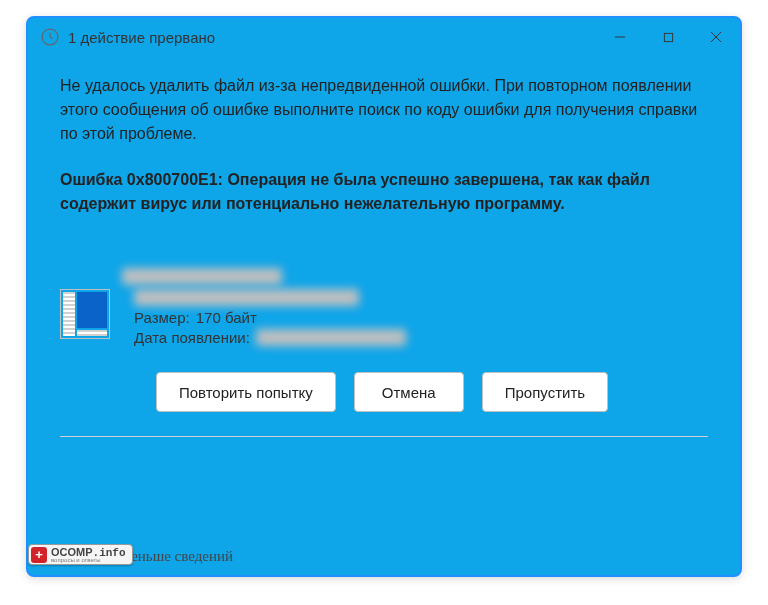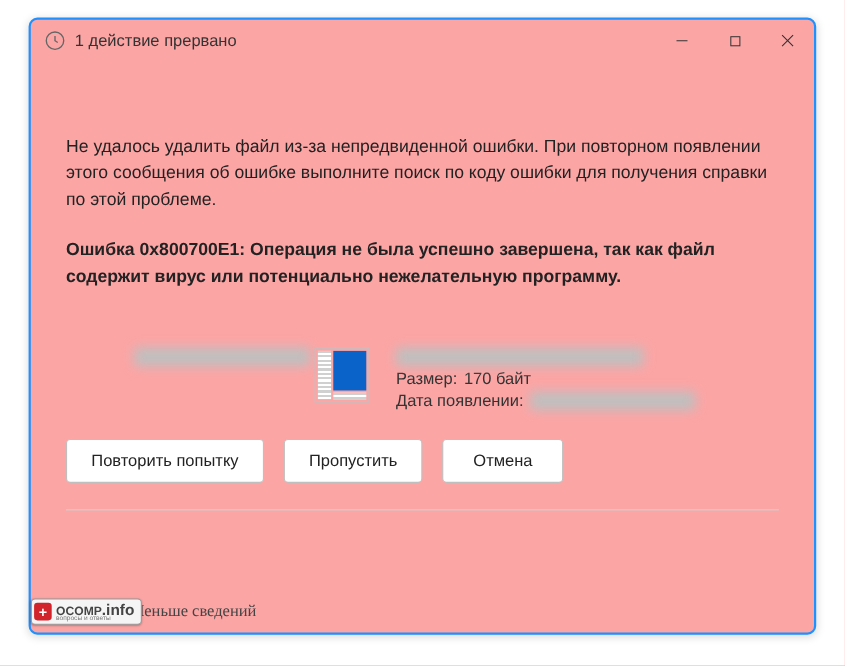--- a/index.html
+++ b/index.html
@@ -1,59 +1,59 @@
 <!DOCTYPE html>
 <html><head>
   <meta charset="utf-8">
   <style>
     * { margin: 0; padding: 0; box-sizing: border-box; font-family: 'Segoe UI', Tahoma, sans-serif; }
     body { background: #fff; width: 768px; height: 605px; position: relative; }
     .dialog {
       position: absolute;
       top: 16px; left: 26px;
       width: 716px; height: 561px;
-      background: #fca5a5;
+      background: #0ea5e9;
       border: 2px solid #1e90ff;
       border-radius: 8px;
       box-shadow: 0 2px 8px rgba(0,0,0,0.15);
       display: flex; flex-direction: column;
     }
     .titlebar {
       display: flex; align-items: center;
       height: 38px; padding: 0 0 0 12px;
     }
     .titlebar-icon { width: 20px; height: 20px; margin-right: 8px; color: #666; }
     .titlebar-title { font-size: 15px; color: #333; flex: 1; }
     .titlebar-btns { display: flex; }
     .titlebar-btn {
       width: 48px; height: 36px;
       display: flex; align-items: center; justify-content: center;
       cursor: pointer; color: #333;
     }
     .content { padding: 18px 32px 0 32px; flex: 1; display: flex; flex-direction: column; }
-    .msg { font-size: 16px; color: #222; line-height: 1.5; margin-top: 48px; }
+    .msg { font-size: 16px; color: #222; line-height: 1.5; }
     .msg2 { margin-top: 22px; font-weight: bold; }
     .file-block { display: flex; align-items: center; margin-top: 52px; }
     .file-icon {
       width: 50px; height: 50px; flex-shrink: 0;
       border: 1px solid #c0c0c0;
       display: flex; padding: 2px; gap: 2px;
       margin-right: 12px;
     }
     .file-icon .pane-l { width: 12px; background: repeating-linear-gradient(#d0d0d0,#d0d0d0 2px,#fff 2px,#fff 4px); }
     .file-icon .pane-r { flex: 1; display: flex; flex-direction: column; gap: 2px; }
     .file-icon .pane-r .top { flex: 1; background: #0a63c9; }
     .file-icon .pane-r .bot { height: 6px; background: repeating-linear-gradient(#d0d0d0,#d0d0d0 2px,#fff 2px,#fff 4px); }
     .file-meta { display: flex; flex-direction: column; gap: 3px; font-size: 15px; color: #333; }
     .file-meta-row { display: flex; gap: 6px; align-items: center; }
     .blur-box { filter: blur(5px); background: #bfbfbf; color: transparent; border-radius: 2px; }
     .blur-box.n1 { width: 160px; height: 17px; }
     .blur-box.n2 { width: 225px; height: 17px; }
     .blur-box.n3 { width: 150px; height: 17px; }
-    .buttons { display: flex; gap: 18px; justify-content: flex-start; margin-top: 26px; padding-right: 4px; }
+    .buttons { display: flex; gap: 18px; justify-content: center; margin-top: 26px; padding-right: 4px; }
     .btn {
       min-width: 110px; height: 40px;
       padding: 0 22px;
       border: 1px solid #bfbfbf; border-radius: 4px;
       background: #fff; font-size: 15px; color: #222;
       cursor: pointer;
     }
     .divider { height: 1px; background: #d0d0d0; margin-top: 24px; }
     .footer { display: flex; align-items: center; padding: 10px 14px; font-size: 15px; color: #444; cursor: pointer; position: relative; }
     .badge {
@@ -100,21 +100,21 @@
           </svg>
       </div>
     </div>
   </div>
 
   <div class="content">
     <div class="msg">Не удалось удалить файл из-за непредвиденной ошибки. При повторном появлении этого сообщения об ошибке выполните поиск по коду ошибки для получения справки по этой проблеме.</div>
     <div class="msg msg2">Ошибка 0x800700E1: Операция не была успешно завершена, так как файл содержит вирус или потенциально нежелательную программу.</div>
 
     <div class="file-block">
-      <div style="display:flex;flex-direction:row;gap:4px;">
+      <div style="display:flex;flex-direction:column;gap:4px;">
         <div style="margin-left:62px;">
             <div class="blur-box n1"></div>
           </div>
         <div style="display:flex;align-items:flex-start;gap:12px;">
           <div class="file-icon">
             <div class="pane-l"></div>
             <div class="pane-r">
                 <div class="top"></div>
                 <div class="bot"></div>
               </div>
@@ -129,30 +129,30 @@
               <span>Дата появлении:</span>
               <div class="blur-box n3"></div>
             </div>
           </div>
         </div>
       </div>
     </div>
 
     <div class="buttons">
       <button class="btn">Повторить попытку</button>
+      <button class="btn">Отмена</button>
       <button class="btn">Пропустить</button>
-      <button class="btn">Отмена</button>
     </div>
 
     <div class="divider"></div>
   </div>
 
   <div class="footer">
     <div class="badge">
       <span class="plus">+</span>
       <span>
-        <span>OCOMP</span><span style="font-size:14px;">.info</span>
+        <span>OCOMP</span><span style="font-size:11px;font-family:Liberation Mono, monospace;">.info</span>
         <span class="sub">вопросы и ответы</span>
       </span>
     </div>
     <span class="hidden-offset">Меньше сведений</span>
   </div>
 </div>
 
 </body></html>

